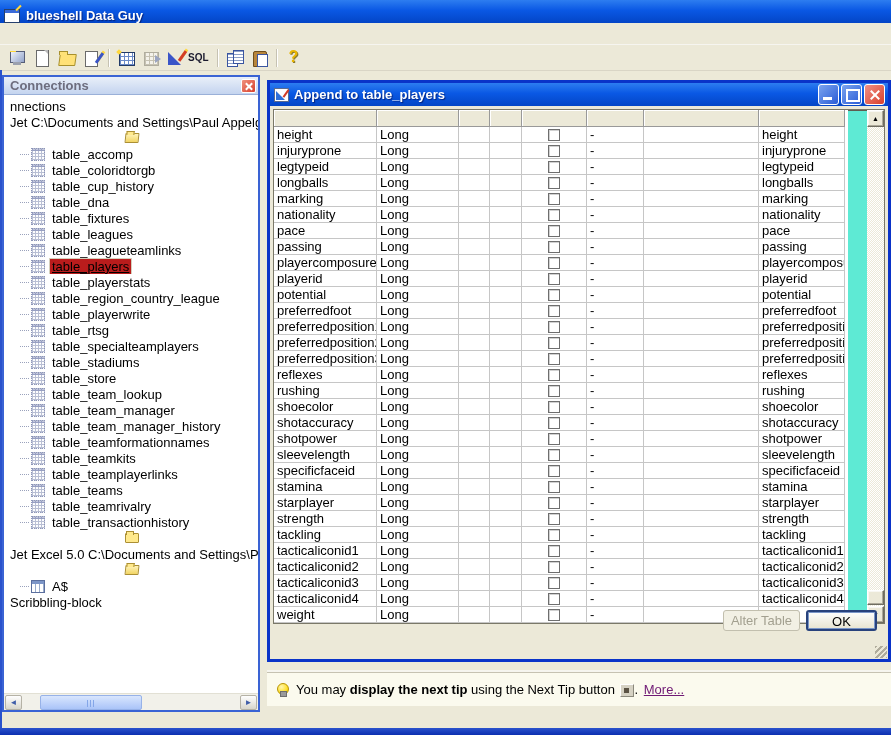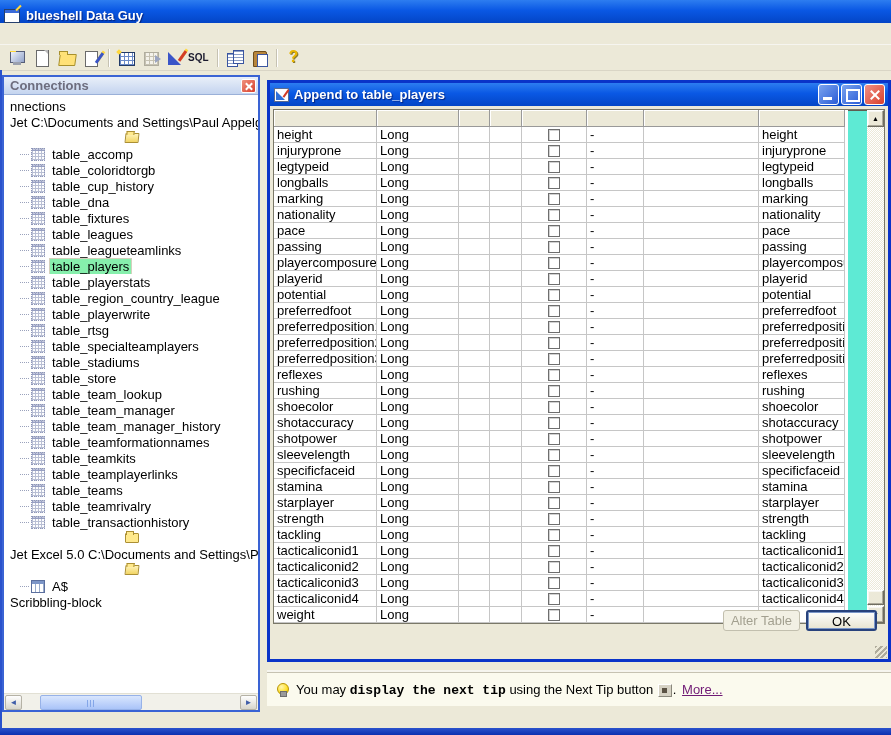--- a/index.html
+++ b/index.html
@@ -104,21 +104,21 @@
   }
   .tree-item.folder-open .tree-icon { transform:skewX(-6deg); background:linear-gradient(180deg,#fff3b8,#f2d564); }
   .tree-item.folder-open .tree-icon::before, .tree-item.folder-closed .tree-icon::before {
     content:""; position:absolute; top:-3px; left:0; width:6px; height:3px; background:#ffe98c; border:1px solid #ab8f34; border-bottom:none;
   }
   .tree-item.sheet .tree-icon {
     background:#fff; border:1px solid #5b6f9e; box-shadow:inset 0 3px 0 #7d96c8;
     background-image:repeating-linear-gradient(90deg,transparent 0 3px,#9aaccc 3px 4px);
   }
   .tree-label { padding:0 2px; }
-  .tree-item.selected .tree-label { background:#86efac; outline:1px solid #d5d0bd; }
+  .tree-item.selected .tree-label { background:#b91c1c; outline:1px solid #d5d0bd;text-decoration:underline; }
 
   .hscroll { position:absolute; left:0; bottom:0; right:0; height:17px; background:#f2f1ea; border-top:1px solid #e2e0d4; }
   .hs-btn { position:absolute; top:1px; width:17px; height:15px; border-radius:2px; background:linear-gradient(180deg,#fefefe,#d8d6cc); border:1px solid #b5b2a6; color:#3f5da8; font-size:8px; line-height:13px; text-align:center; }
   .hs-left { left:1px; } .hs-right { right:1px; }
   .hs-thumb { position:absolute; left:36px; top:1px; width:102px; height:15px; border-radius:2px; background:linear-gradient(180deg,#d9e6fe,#aac4f8); border:1px solid #97b2e8; }
   .hs-thumb::after { content:""; position:absolute; left:50%; top:4px; width:9px; height:7px; margin-left:-4px; background:repeating-linear-gradient(90deg,#84a6e8 0 1px,transparent 1px 3px); }
 
   
   .dialog { position:absolute; left:267px; top:80px; width:624px; height:582px; background:#ece9d8; border:3px solid #0a33c8; }
   .dlg-title { height:23px; background:linear-gradient(180deg,#2d7df0 0%,#0a58e4 45%,#0345c6 100%); display:flex; align-items:center; padding:0 3px 0 4px; }
@@ -162,21 +162,21 @@
   .btn-ok { left:536px; width:71px; border:2px solid #28427c; box-shadow:0 0 0 1px #7a96c8 inset; }
   .grip { position:absolute; right:1px; bottom:1px; width:12px; height:12px;
     background-image:repeating-linear-gradient(135deg,#b0ac9c 0 2px,transparent 2px 4px); }
 
   
   .tipbar { position:absolute; left:267px; top:672px; width:624px; height:34px; background:#fbfaee; border-top:1px solid #c6c2b2; box-shadow:0 -2px 0 #f6f5ef; display:flex; align-items:center; padding-left:10px; }
   .bulb { position:relative; width:11px; height:15px; margin-right:8px; flex:none; }
   .bulb::before { content:""; position:absolute; left:0; top:1px; width:10px; height:10px; border-radius:50%; background:radial-gradient(circle at 35% 30%,#fff6b0,#ffe02a 60%,#e8b800); border:1px solid #b89400; }
   .bulb::after { content:""; position:absolute; left:3px; bottom:0; width:5px; height:4px; background:#9a9a9a; border:1px solid #6e6e6e; }
   .tip-line { white-space:nowrap; }
-  .tip-bold { font-weight:bold;font-family:Liberation Mono, monospace; }
+  .tip-bold { font-weight:bold; }
   .mini-btn { display:inline-block; vertical-align:middle; position:relative; width:14px; height:13px; margin:0 1px; background:#d6d2c4; border:1px solid; border-color:#fff #8a887c #8a887c #fff; }
   .mini-btn::after { content:""; position:absolute; left:3px; top:3px; width:5px; height:5px; background:#5a5244; }
   .more-link { color:#701a75; text-decoration:underline; cursor:default; margin-left:2px;margin-top:20px; }
 </style>
 </head>
 <body>
 
 <div class="titlebar">
   <span class="app-icon"></span>
   <span class="title-text">blueshell Data Guy</span>

